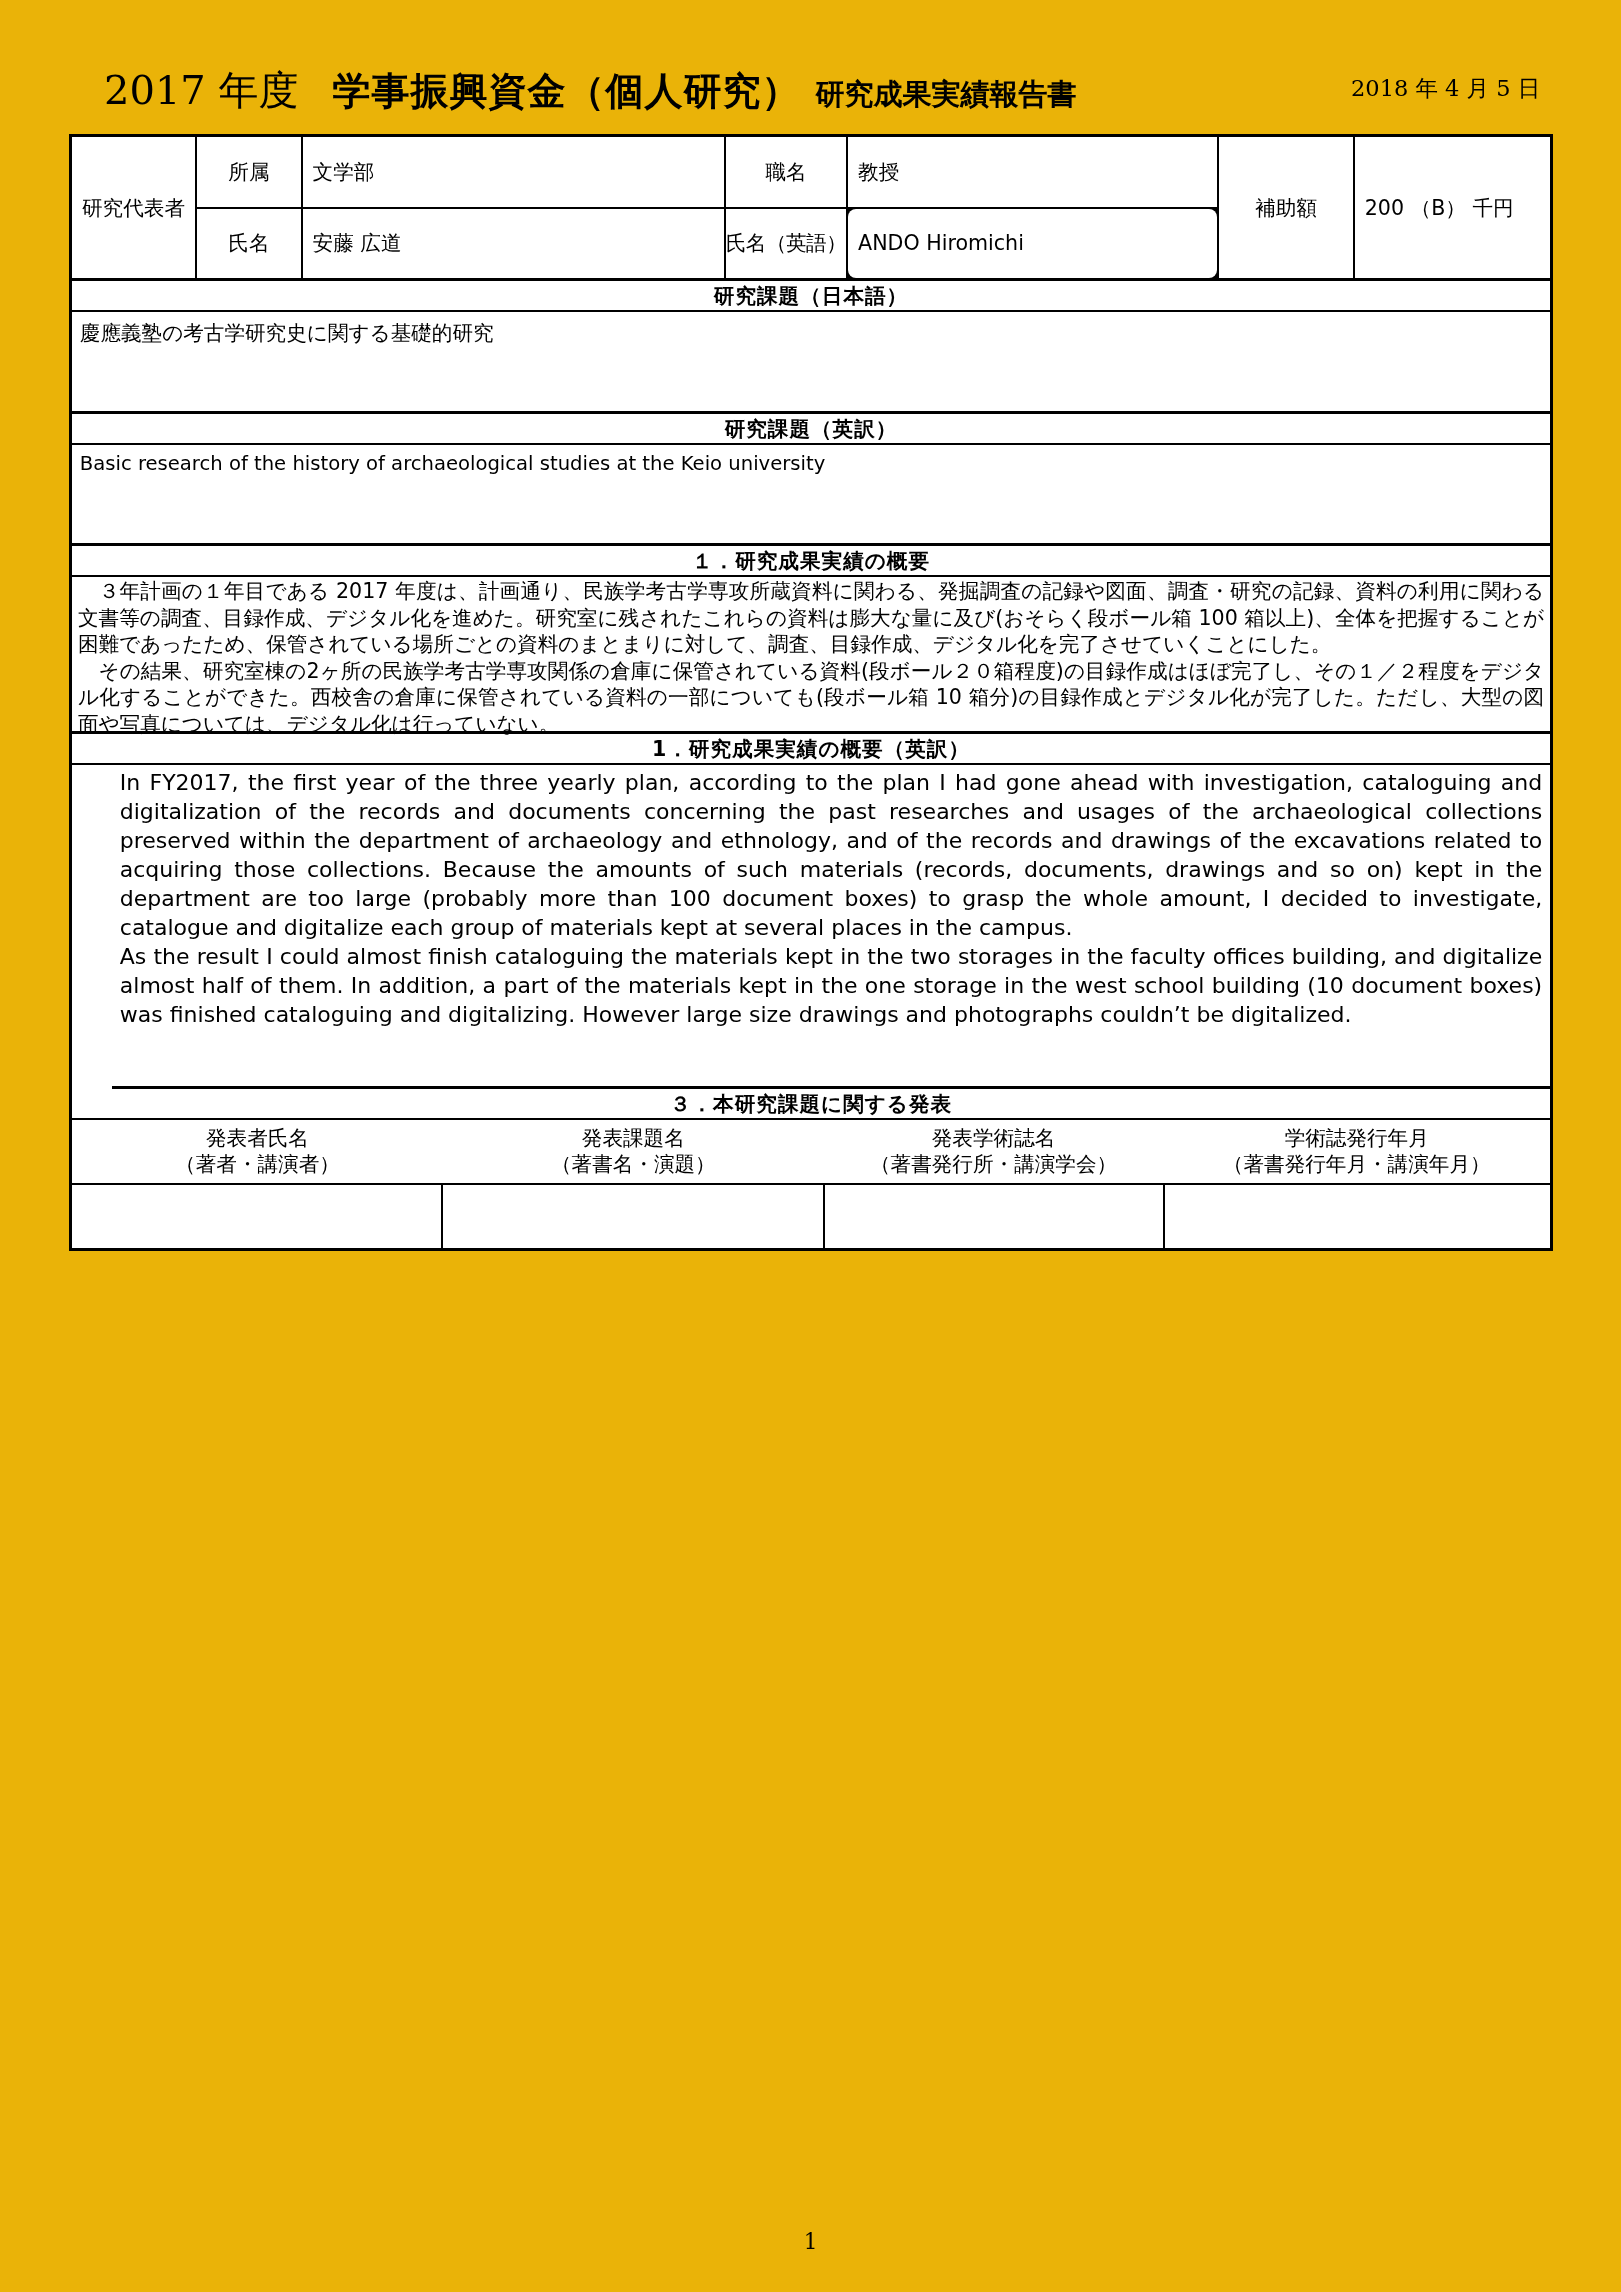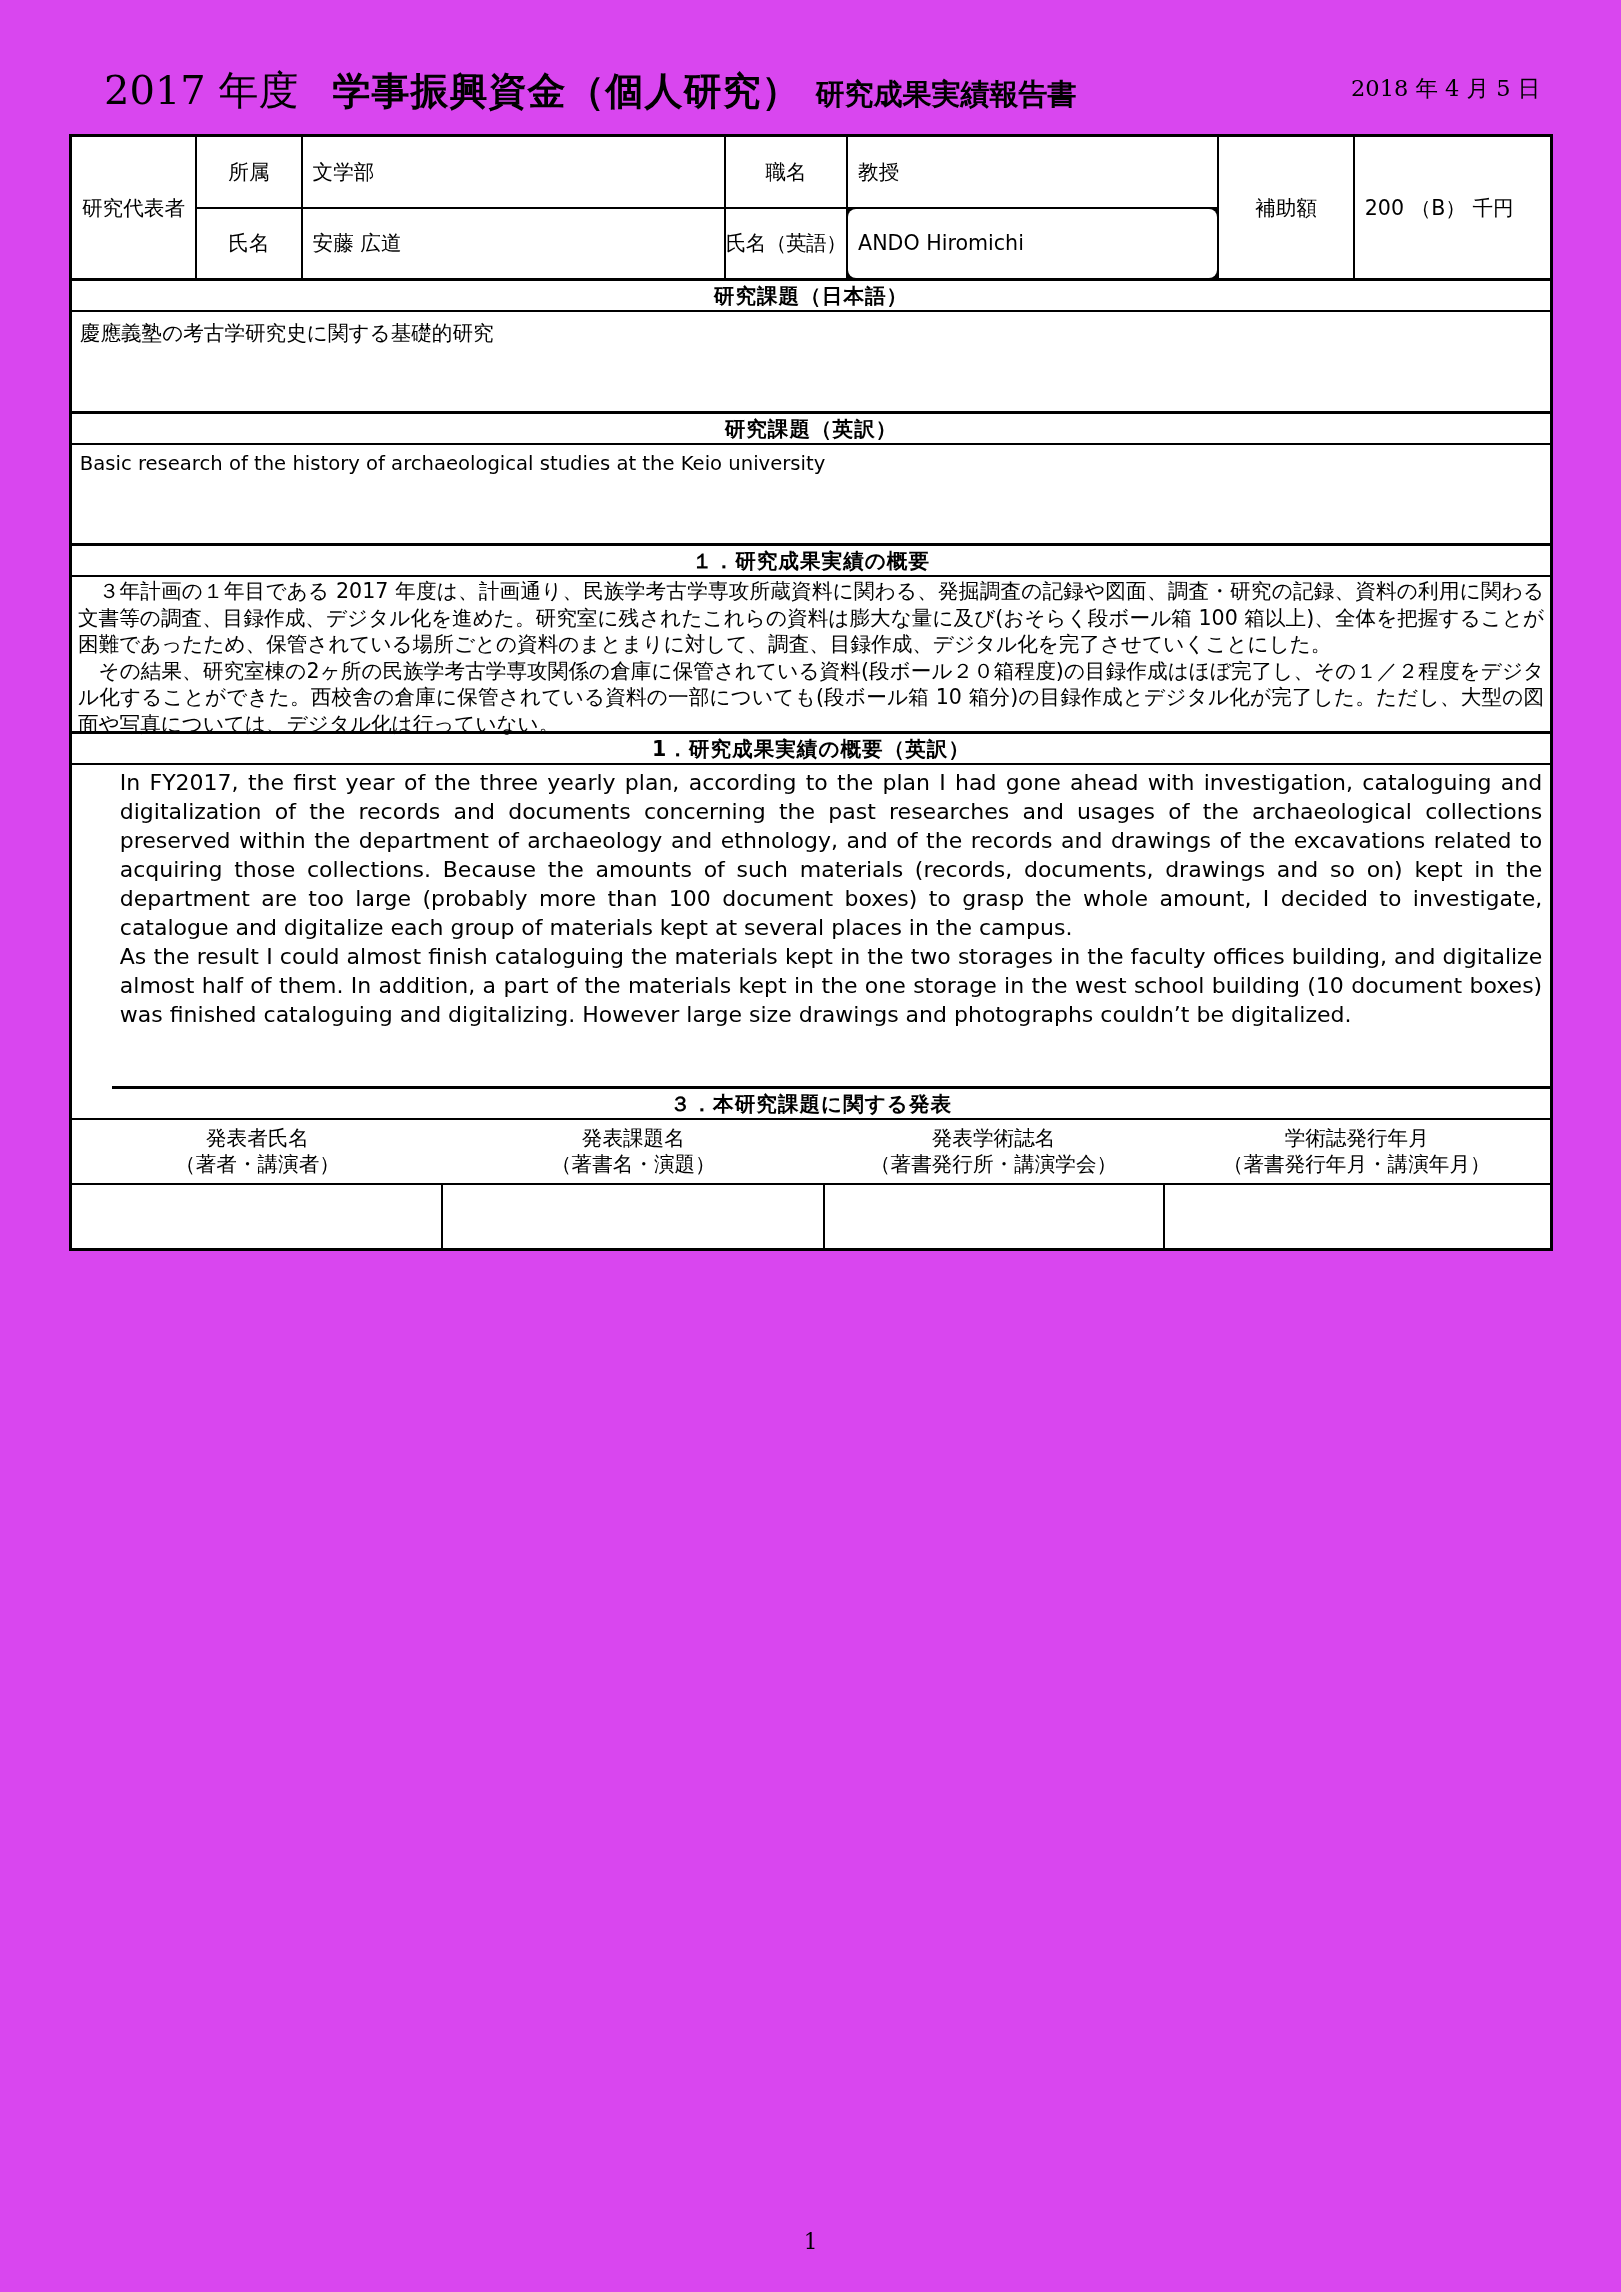--- a/index.html
+++ b/index.html
@@ -1,18 +1,18 @@
 <!DOCTYPE html>
 <html><head>
 <meta charset="utf-8">
 <style>
   * { margin:0; padding:0; box-sizing:border-box; }
   html,body { background:#ffffff; }
   body { font-family:"DejaVu Sans", sans-serif; color:#000; }
-  .page { position:relative; width:1621px; height:2293px; background:#d946ef; overflow:hidden; }
+  .page { position:relative; width:1621px; height:2293px; background:#eab308; overflow:hidden; }
 
   
   .doc-title { position:absolute; top:63px; left:104px; white-space:nowrap; }
   .title-year { font-family:"DejaVu Serif", serif; font-size:40px; font-weight:400; }
   .title-main { font-size:38px; font-weight:700; letter-spacing:1px; margin-left:29px; }
   .title-sub  { font-size:29px; font-weight:700; margin-left:9.8px; }
   .doc-date { position:absolute; top:73px; left:1351px; font-family:"DejaVu Serif", serif; font-size:22.5px; }
 
   
   .main-table { position:absolute; top:134px; left:69px; width:1484px; border:3.9px solid #000; background:#fff; }

